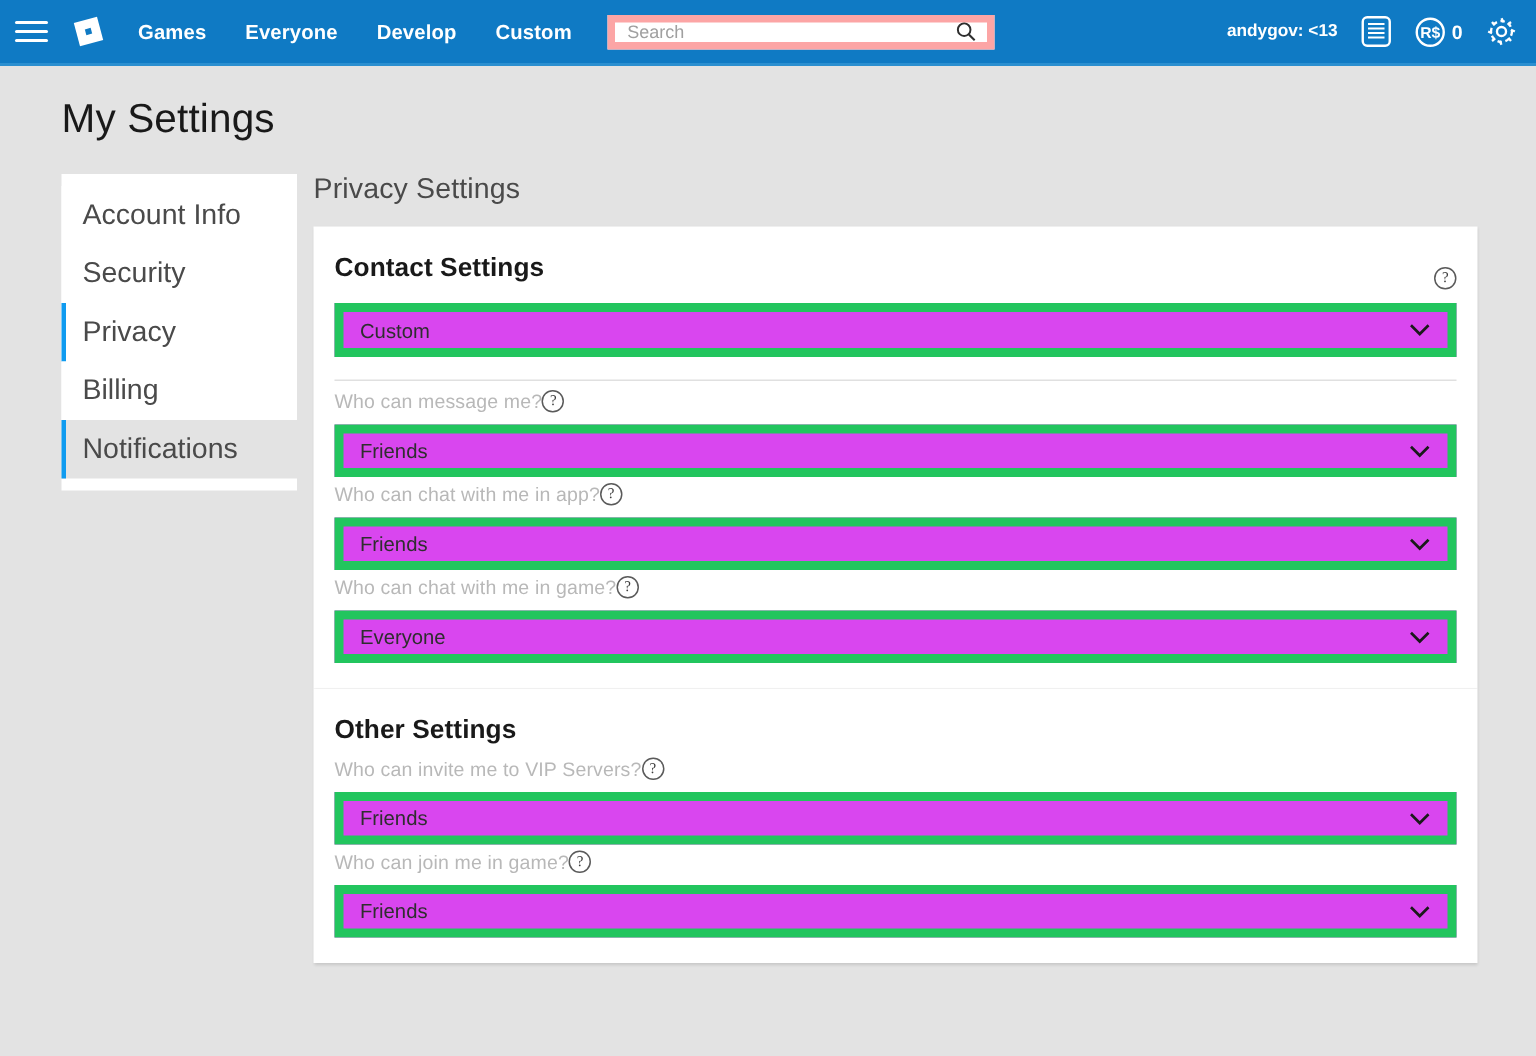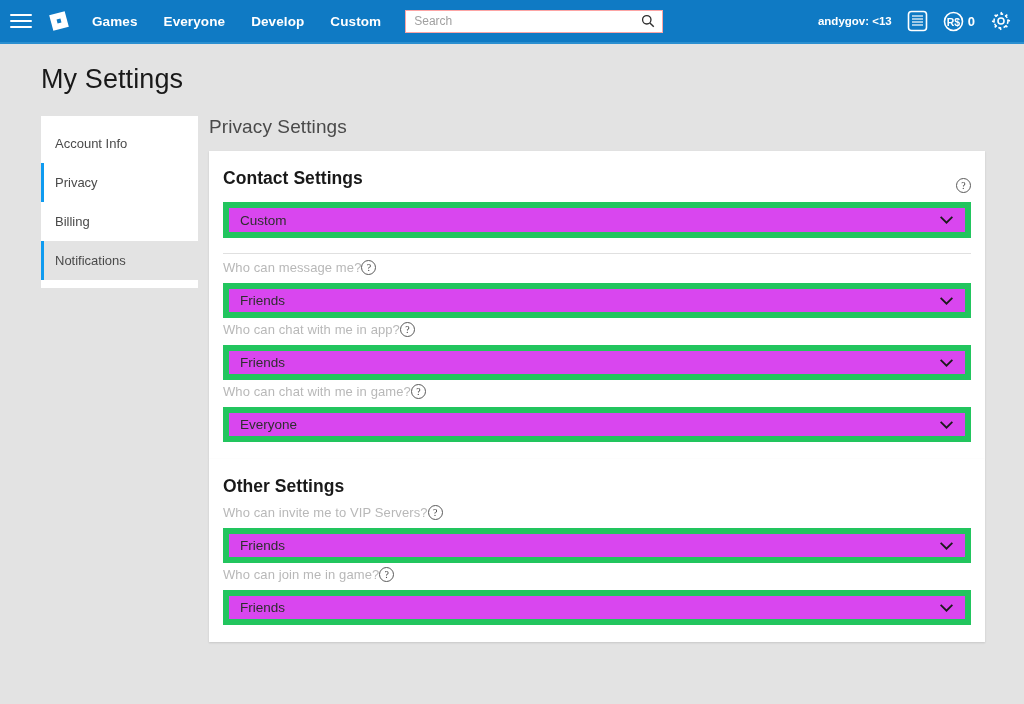--- a/index.html
+++ b/index.html
@@ -76,21 +76,21 @@
     cursor: pointer;
     letter-spacing: .1px;
     white-space: nowrap;
   }
 
   .nav-search {
     position: relative;
     width: 258px;
     height: 23px;
     background: #ffffff;
-    border: 1px solid #fca5a5;
+    border: 5px solid #fca5a5;
     box-sizing: border-box;
     display: flex;
     align-items: center;
   }
   .nav-search input {
     border: 0;
     outline: 0;
     background: transparent;
     font-family: "Liberation Sans", sans-serif;
     font-size: 12px;
@@ -163,21 +163,21 @@
     padding: 8px 0 8px 0;
     box-sizing: border-box;
   }
   .sidebar-item {
     position: relative;
     height: 39px;
     display: flex;
     align-items: center;
     padding-left: 14px;
     box-sizing: border-box;
-    font-size: 13px;
+    font-size: 19px;
     color: #4a4a4a;
     cursor: pointer;
     background: #ffffff;
   }
   .sidebar-item.active::before,
   .sidebar-item.hover::before {
     content: "";
     position: absolute;
     left: 0;
     top: 0;
@@ -359,20 +359,23 @@
 <div class="page">
 
   <h1 class="page-title">My Settings</h1>
 
   <div class="layout">
 
     <nav class="sidebar">
       <div class="sidebar-item">
         <span>Account Info</span>
       </div>
+      <div class="sidebar-item">
+        <span>Security</span>
+      </div>
       <div class="sidebar-item active">
         <span>Privacy</span>
       </div>
       <div class="sidebar-item">
         <span>Billing</span>
       </div>
       <div class="sidebar-item hover">
         <span>Notifications</span>
       </div>
     </nav>

